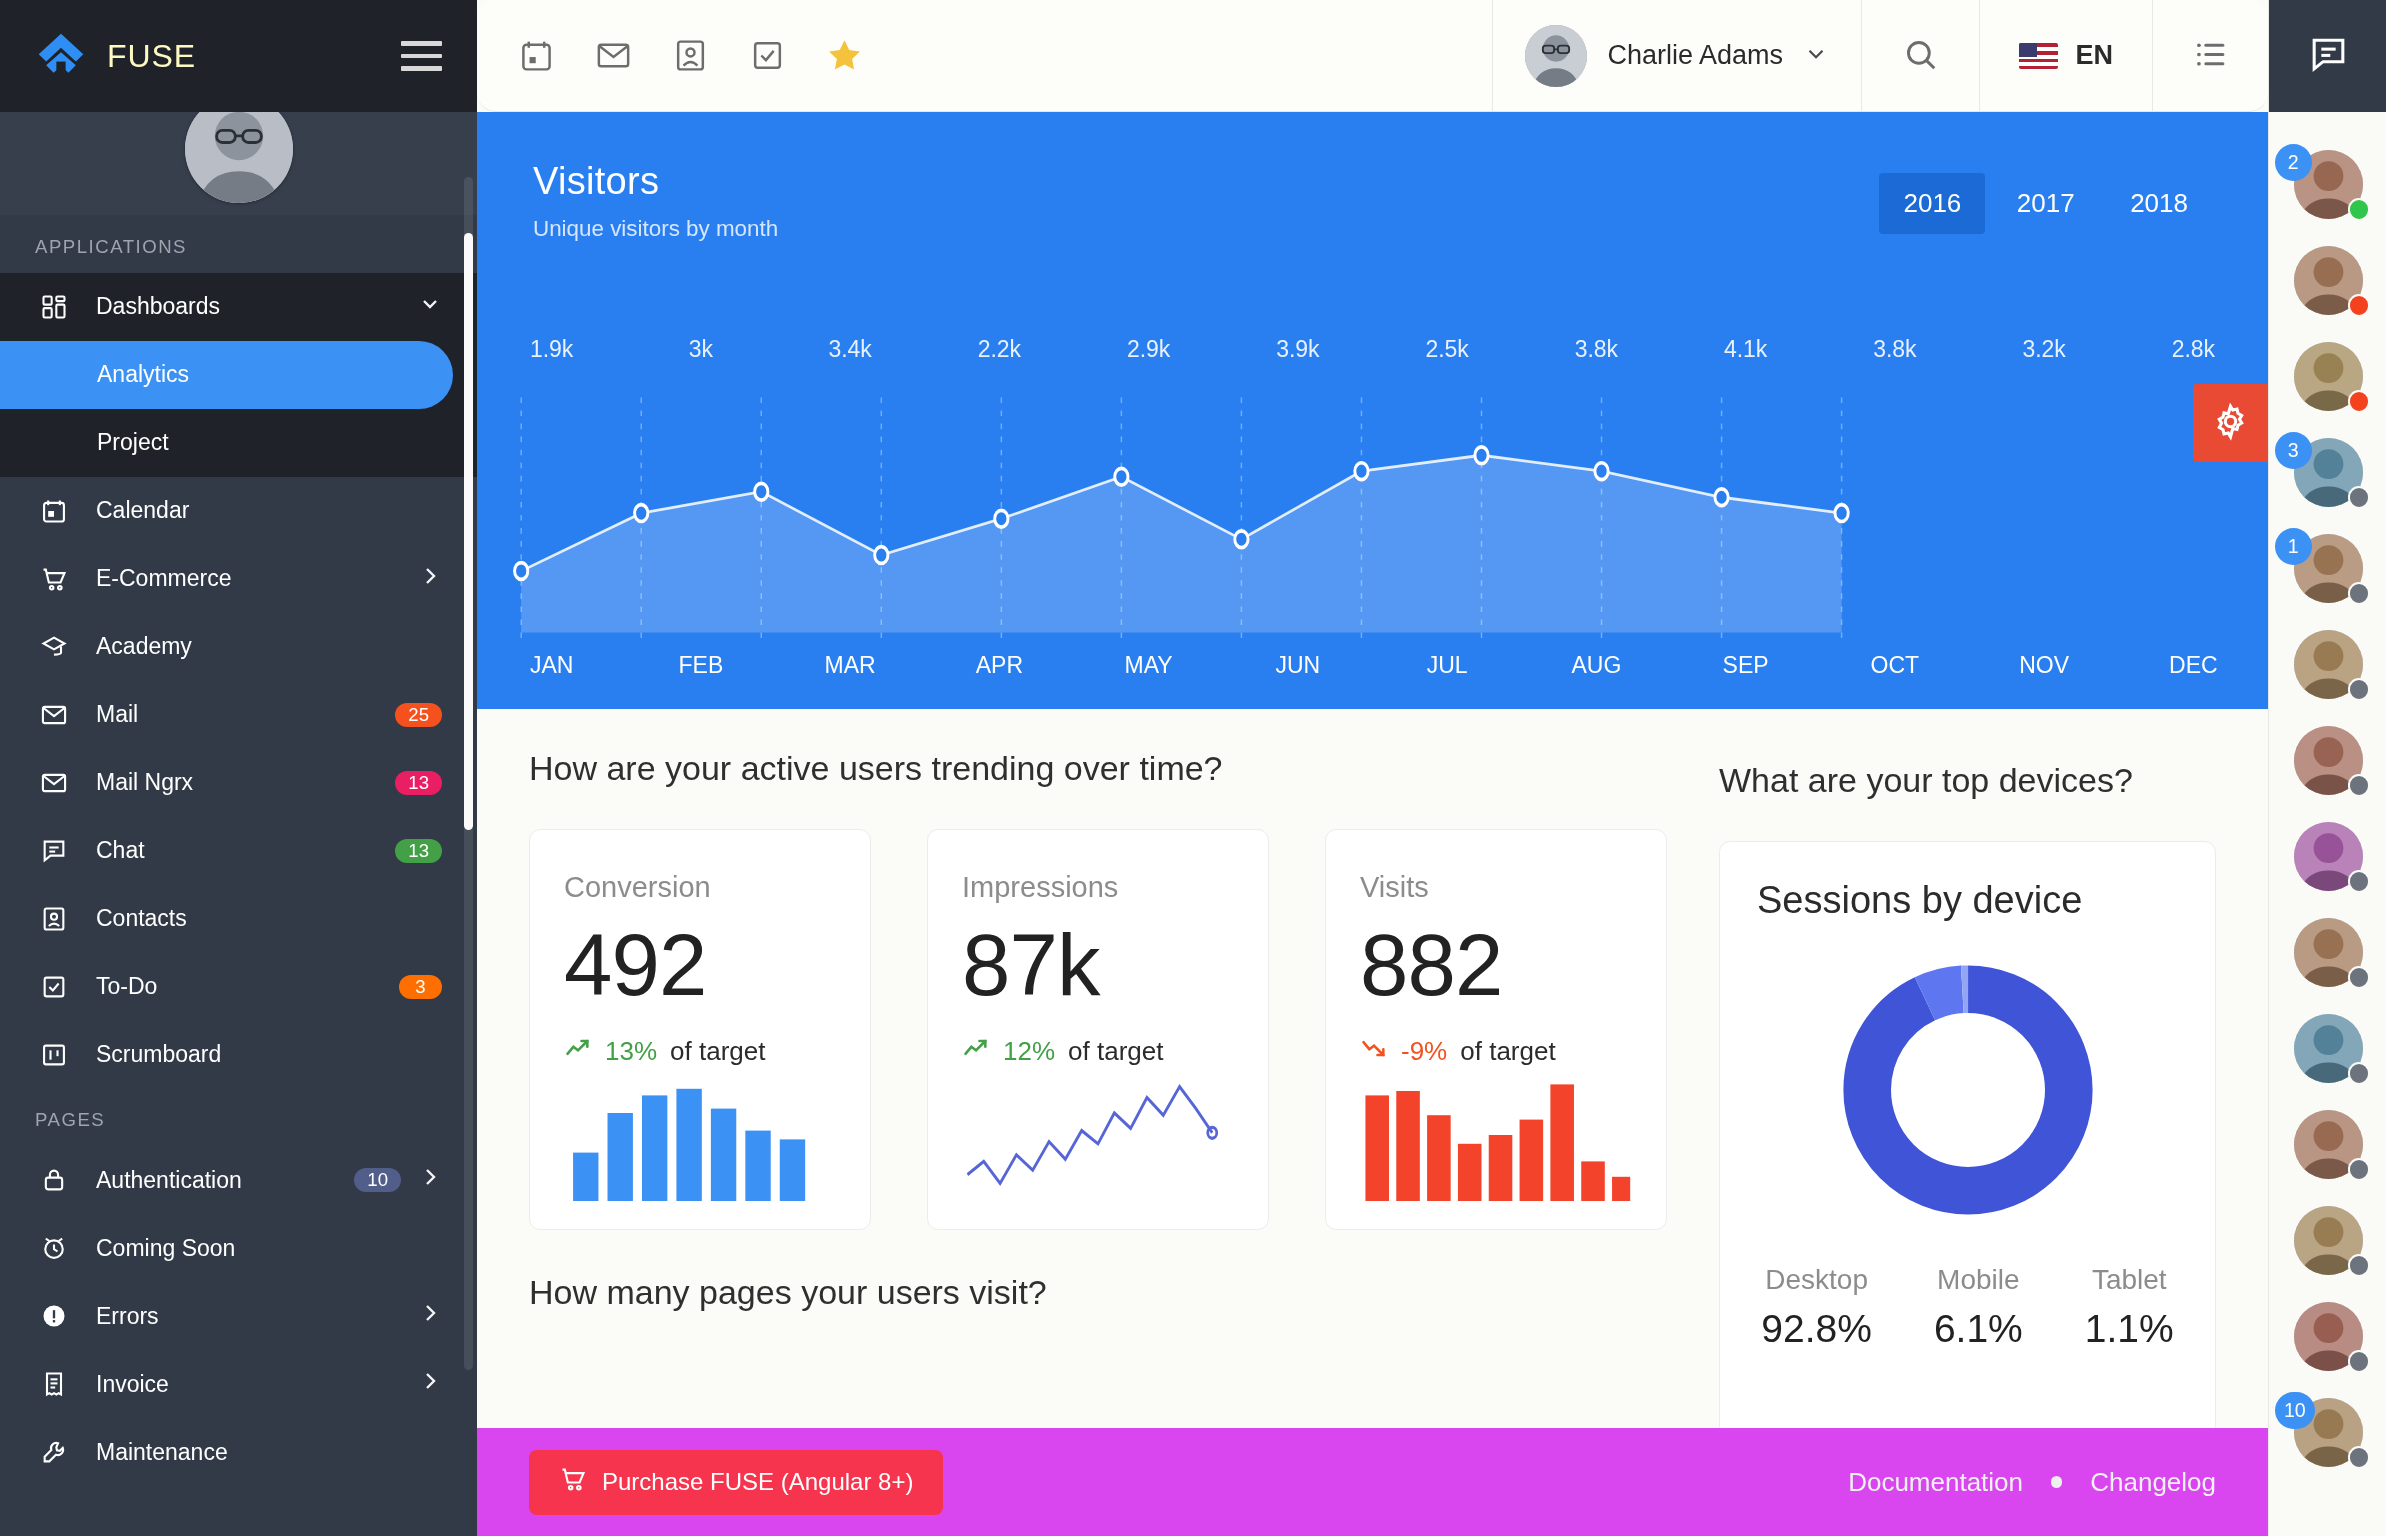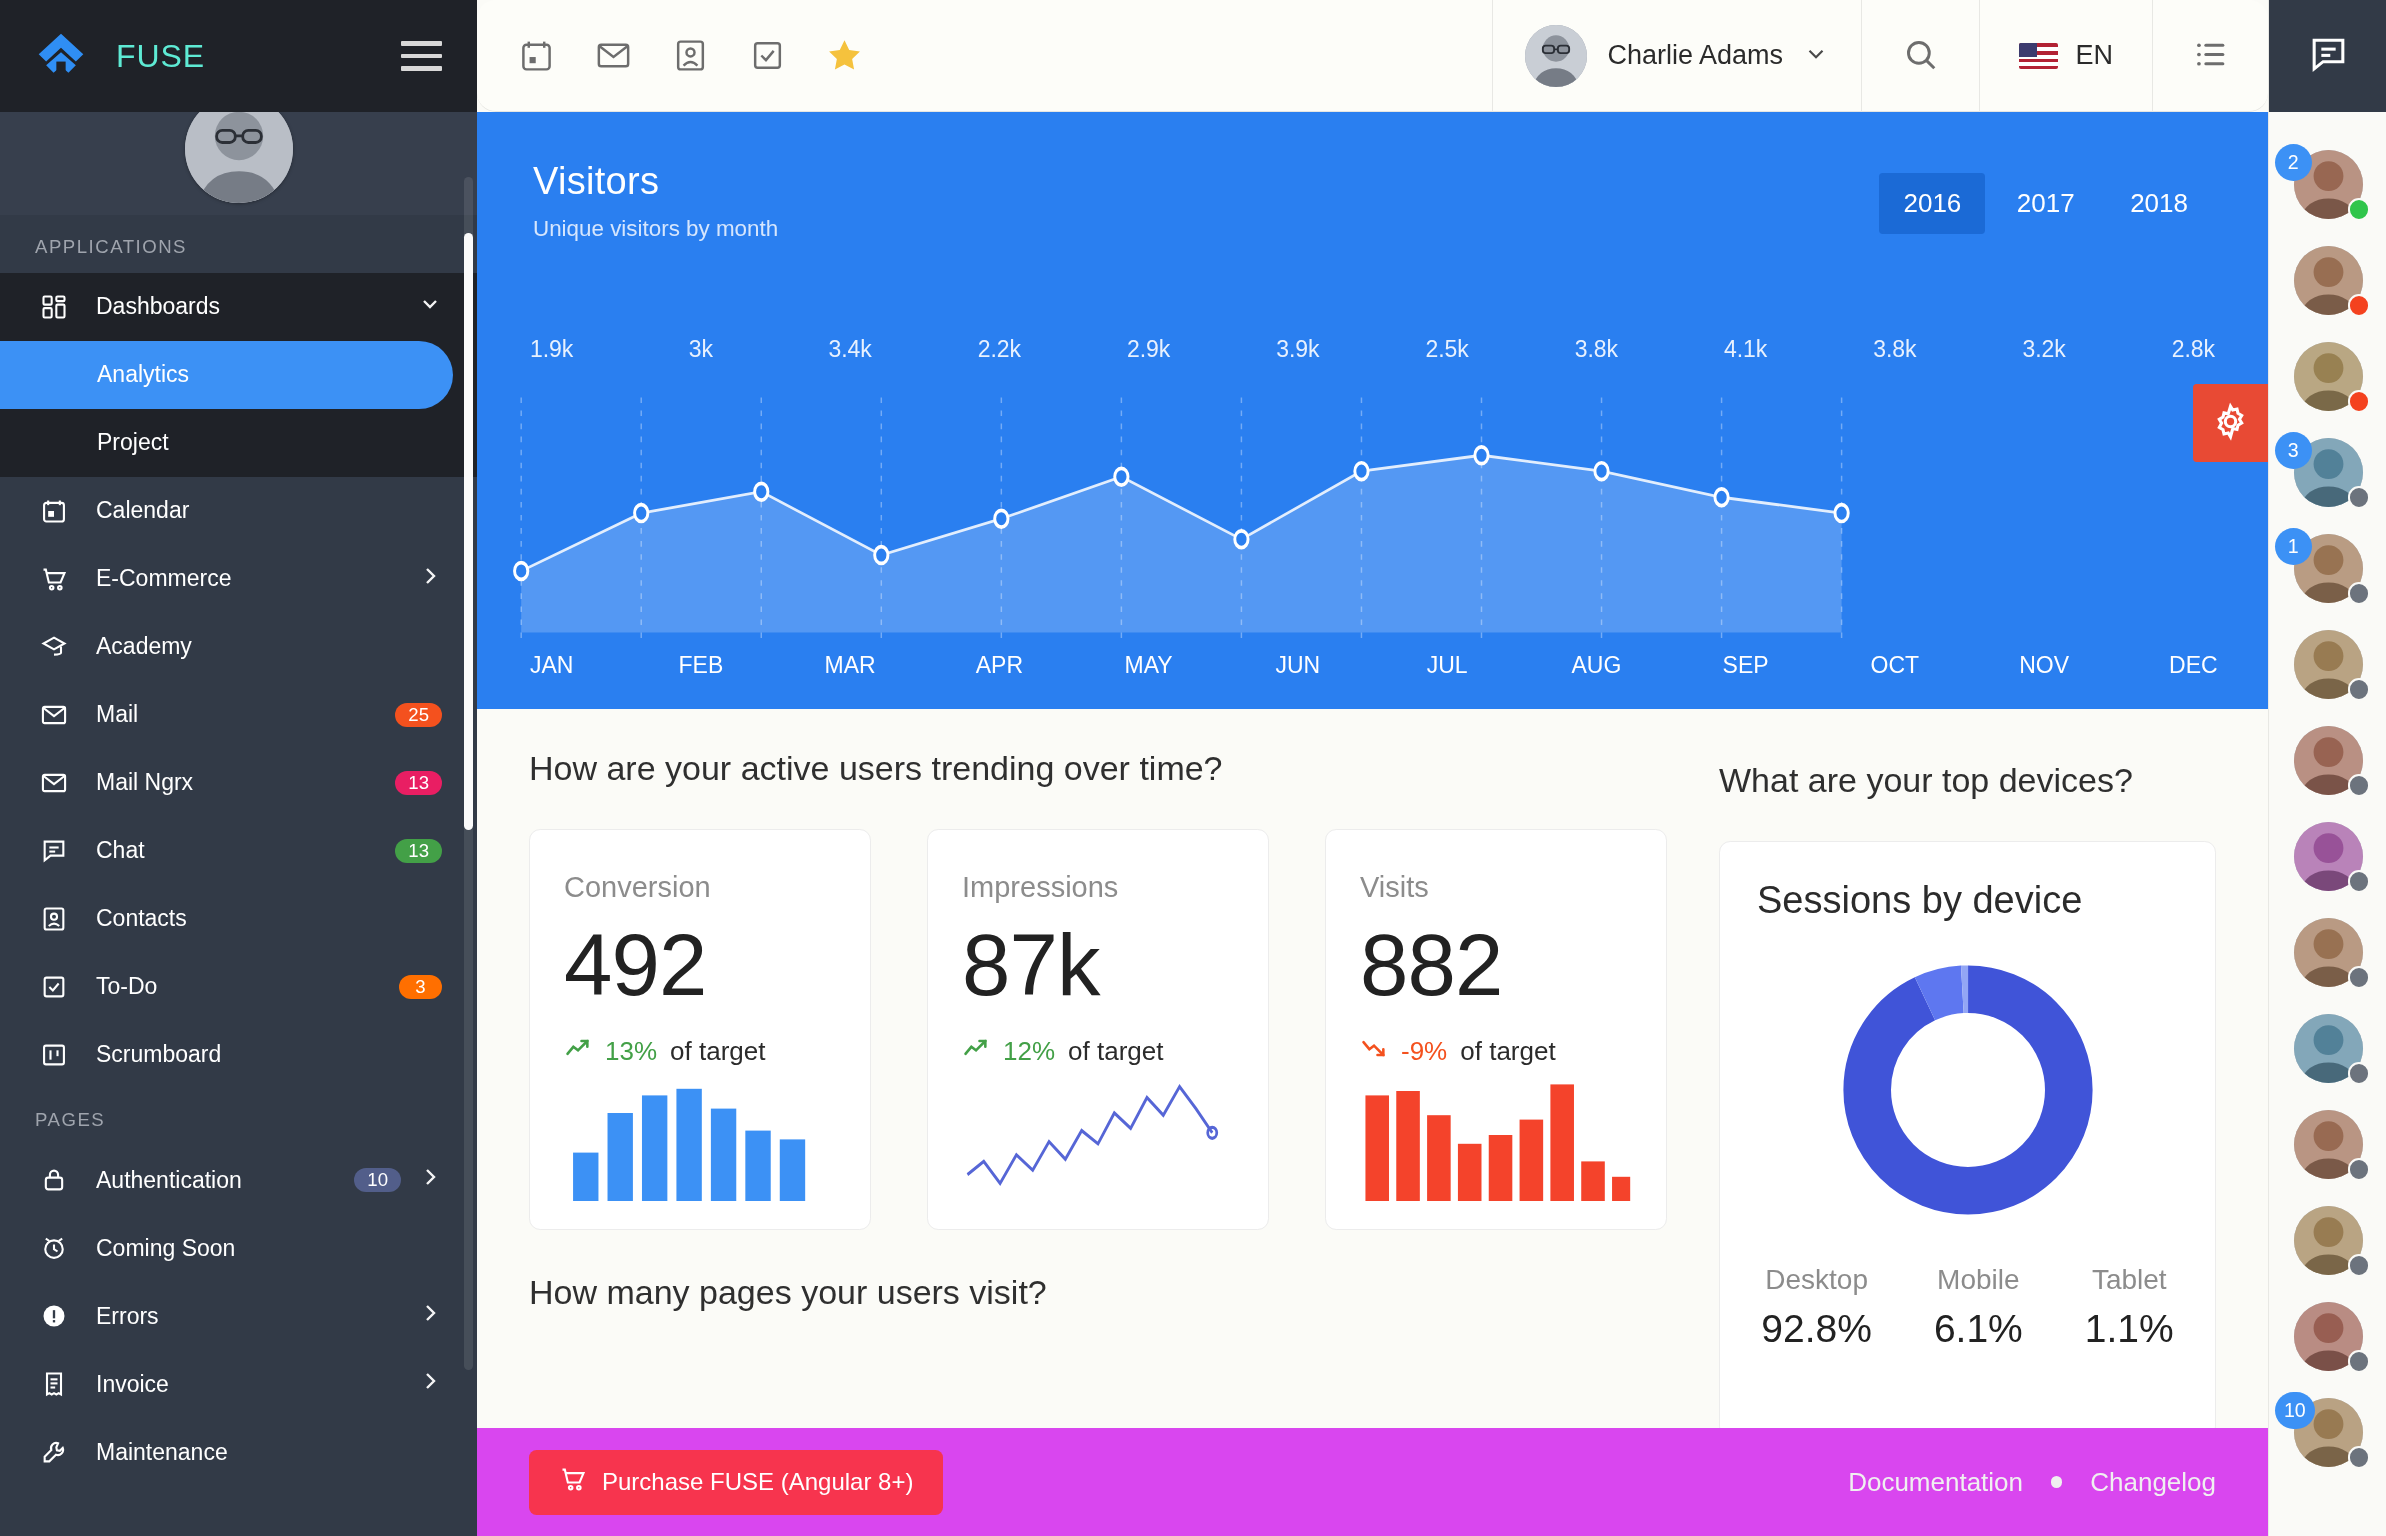--- a/index.html
+++ b/index.html
@@ -20,22 +20,22 @@
     overflow: hidden;
   }
   .sb-header {
     height: 112px; background: #1f2228;
     display: flex; align-items: center;
     padding: 0 35px; flex: 0 0 112px;
     position: relative; z-index: 5;
   }
   .sb-logo { width: 52px; height: 52px; flex: 0 0 52px; }
   .sb-title {
-    color: #5eead4; font-size: 32px; letter-spacing: 0.9px;
-    margin-left: 29px; font-weight: 400; flex: 1;
+    color: #fef9c3; font-size: 32px; letter-spacing: 0.9px;
+    margin-left: 20px; font-weight: 400; flex: 1;
   }
   .hamburger { width: 41px; height: 30px; display: flex; flex-direction: column; justify-content: space-between; cursor: pointer; }
   .hamburger span { display: block; height: 4.7px; background: #d8d8d8; border-radius: 0.9px; }
 
   .sb-userblock {
     height: 103px; display: flex; align-items: flex-start; justify-content: center;
     background: #373f4d;
     flex: 0 0 103px; position: relative;
   }
   .sb-avatar {
@@ -100,21 +100,21 @@
   .tb-ic { width: 45px; height: 45px; cursor: pointer; display:flex; align-items:center; justify-content:center; }
   .tb-spacer { flex: 1 1 auto; }
   .tb-user {
     display: flex; align-items: center; height: 112px; padding: 0 32px;
     border-left: 0.9px solid #e8e8e4; cursor: pointer; gap: 20.5px;
   }
   .tb-user .av { width: 62px; height: 62px; border-radius: 50%; overflow: hidden; background:#9aa0ab; position:relative; }
   .tb-user .nm { font-size: 27px; color: #2b2b2b; white-space: nowrap; }
   .tb-cell {
     height: 112px; display: flex; align-items: center; justify-content: center;
-    padding: 0 39px; border-left: 0.9px solid #e8e8e4; cursor: pointer; gap: 17px;
+    padding: 0 39px; border-left: 0.9px solid #e8e8e4; cursor: pointer; gap: 17px; font-weight: bold;
   }
   .flag {
     width: 39px; height: 26px; border-radius: 1.9px; overflow: hidden;
     background: linear-gradient(#b22234 0 15%, #fff 15% 30%, #b22234 30% 45%, #fff 45% 60%, #b22234 60% 75%, #fff 75% 90%, #b22234 90% 100%);
     position: relative; flex: 0 0 39px;
   }
   .flag::after {
     content:''; position:absolute; left:0; top:0; width:45%; height:55%; background:#3c3b6e;
   }
   .lang-txt { font-size: 27px; color: #2b2b2b; }

